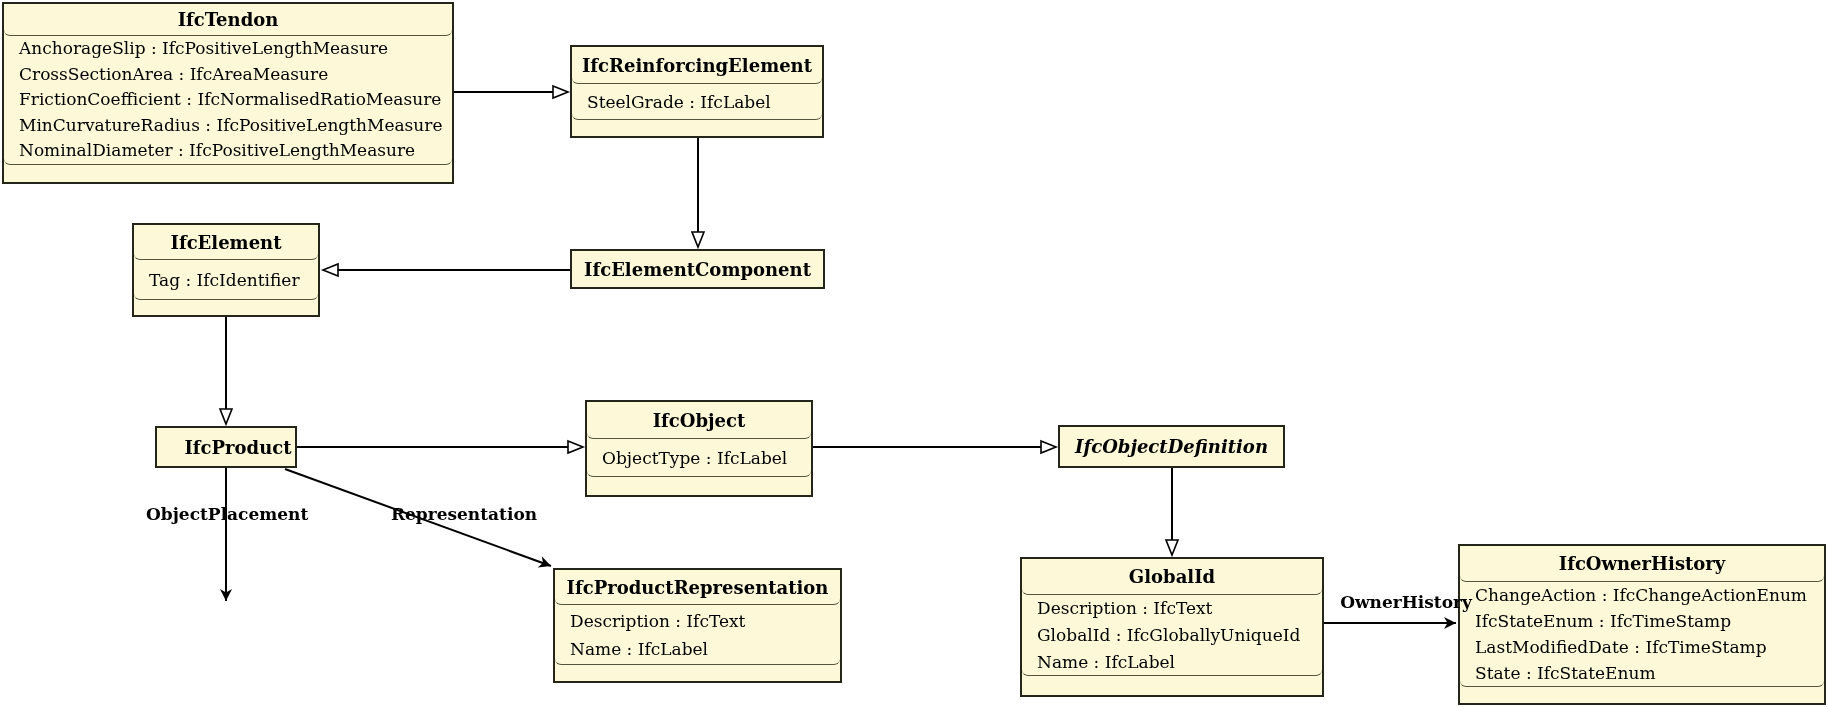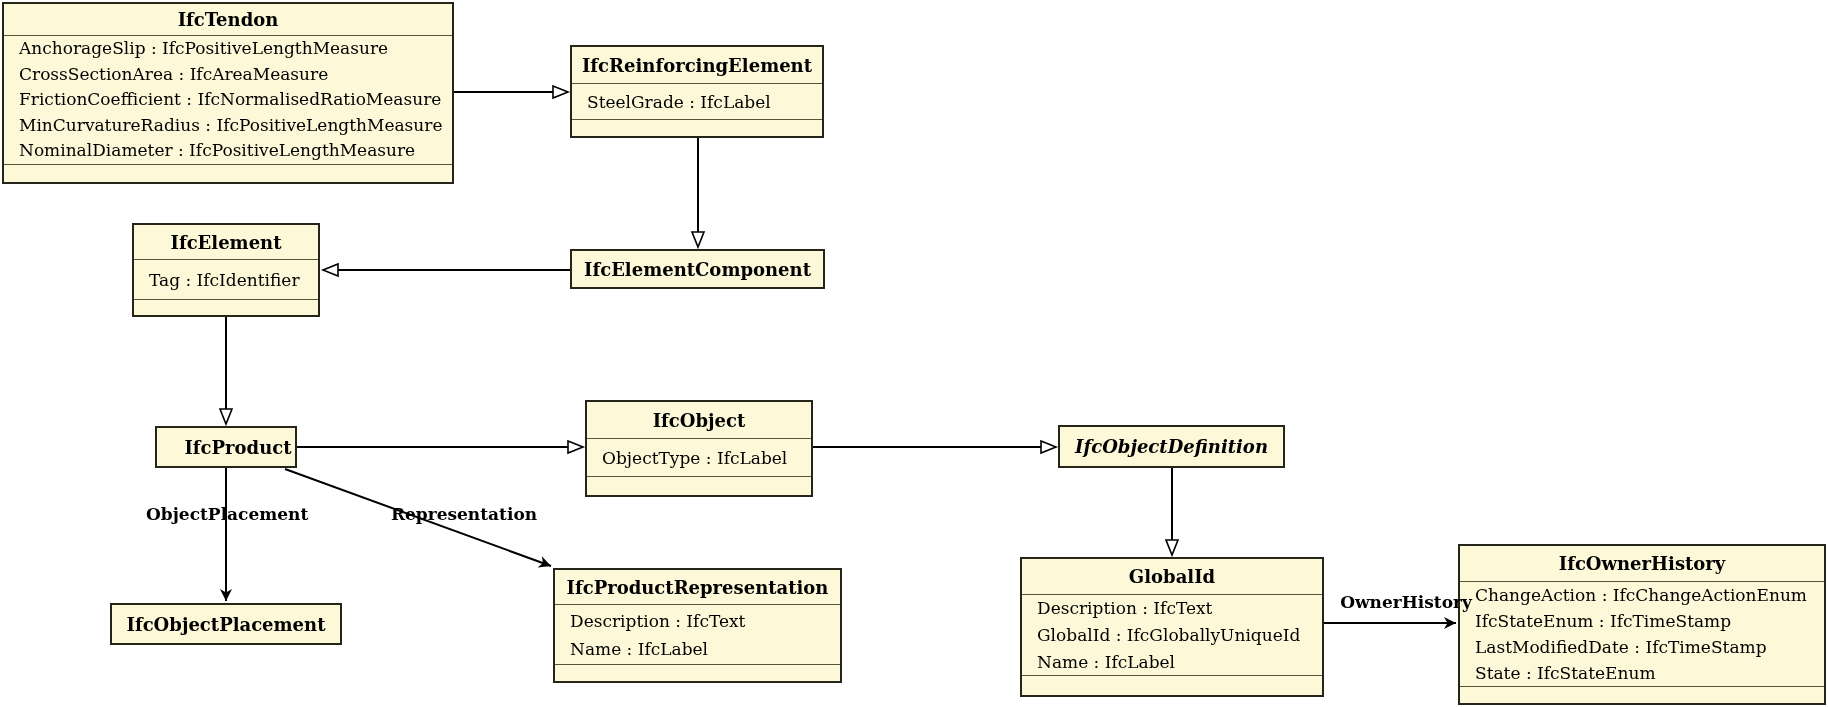--- a/index.html
+++ b/index.html
@@ -23,21 +23,21 @@
     flex-direction:column;
   }
   .uml-title{
     font-weight:bold;
     font-size:18px;
     text-align:center;
     display:flex;align-items:center;justify-content:center;
     white-space:nowrap;
     flex:0 0 auto;
   }
-  .sep{border-bottom:1.5px solid #55553c;}
+  .sep{border-bottom:1.5px solid #55553c;border-radius:6px;}
   .uml-attrs{
     font-size:17px;
     padding-left:15px;
     display:flex;flex-direction:column;justify-content:center;
     flex:0 0 auto;
     box-sizing:border-box;
   }
   .attr-row{white-space:nowrap;}
   .uml-empty{flex:1 1 auto;}
 
@@ -117,23 +117,20 @@
     <div class="uml-attrs sep" style="height:38px;">
       <div class="attr-row">ObjectType : IfcLabel</div>
     </div>
     <div class="uml-empty"></div>
   </div>
 
   <div class="uml-class" style="left:1058px;top:425px;width:227px;height:43px;">
     <div class="uml-title" style="flex:1 1 auto;font-style:italic;">IfcObjectDefinition</div>
   </div>
 
-  <div class="uml-class" style="left:110px;top:603px;width:232px;height:42px;">
-    <div class="uml-title" style="flex:1 1 auto;">IfcObjectPlacement</div>
-  </div>
 
   <div class="uml-class" style="left:553px;top:568px;width:289px;height:115px;">
     <div class="uml-title sep" style="height:34px;">IfcProductRepresentation</div>
     <div class="uml-attrs sep" style="height:60px;line-height:28px;">
       <div class="attr-row">Description : IfcText</div>
       <div class="attr-row">Name : IfcLabel</div>
     </div>
     <div class="uml-empty"></div>
   </div>
 

